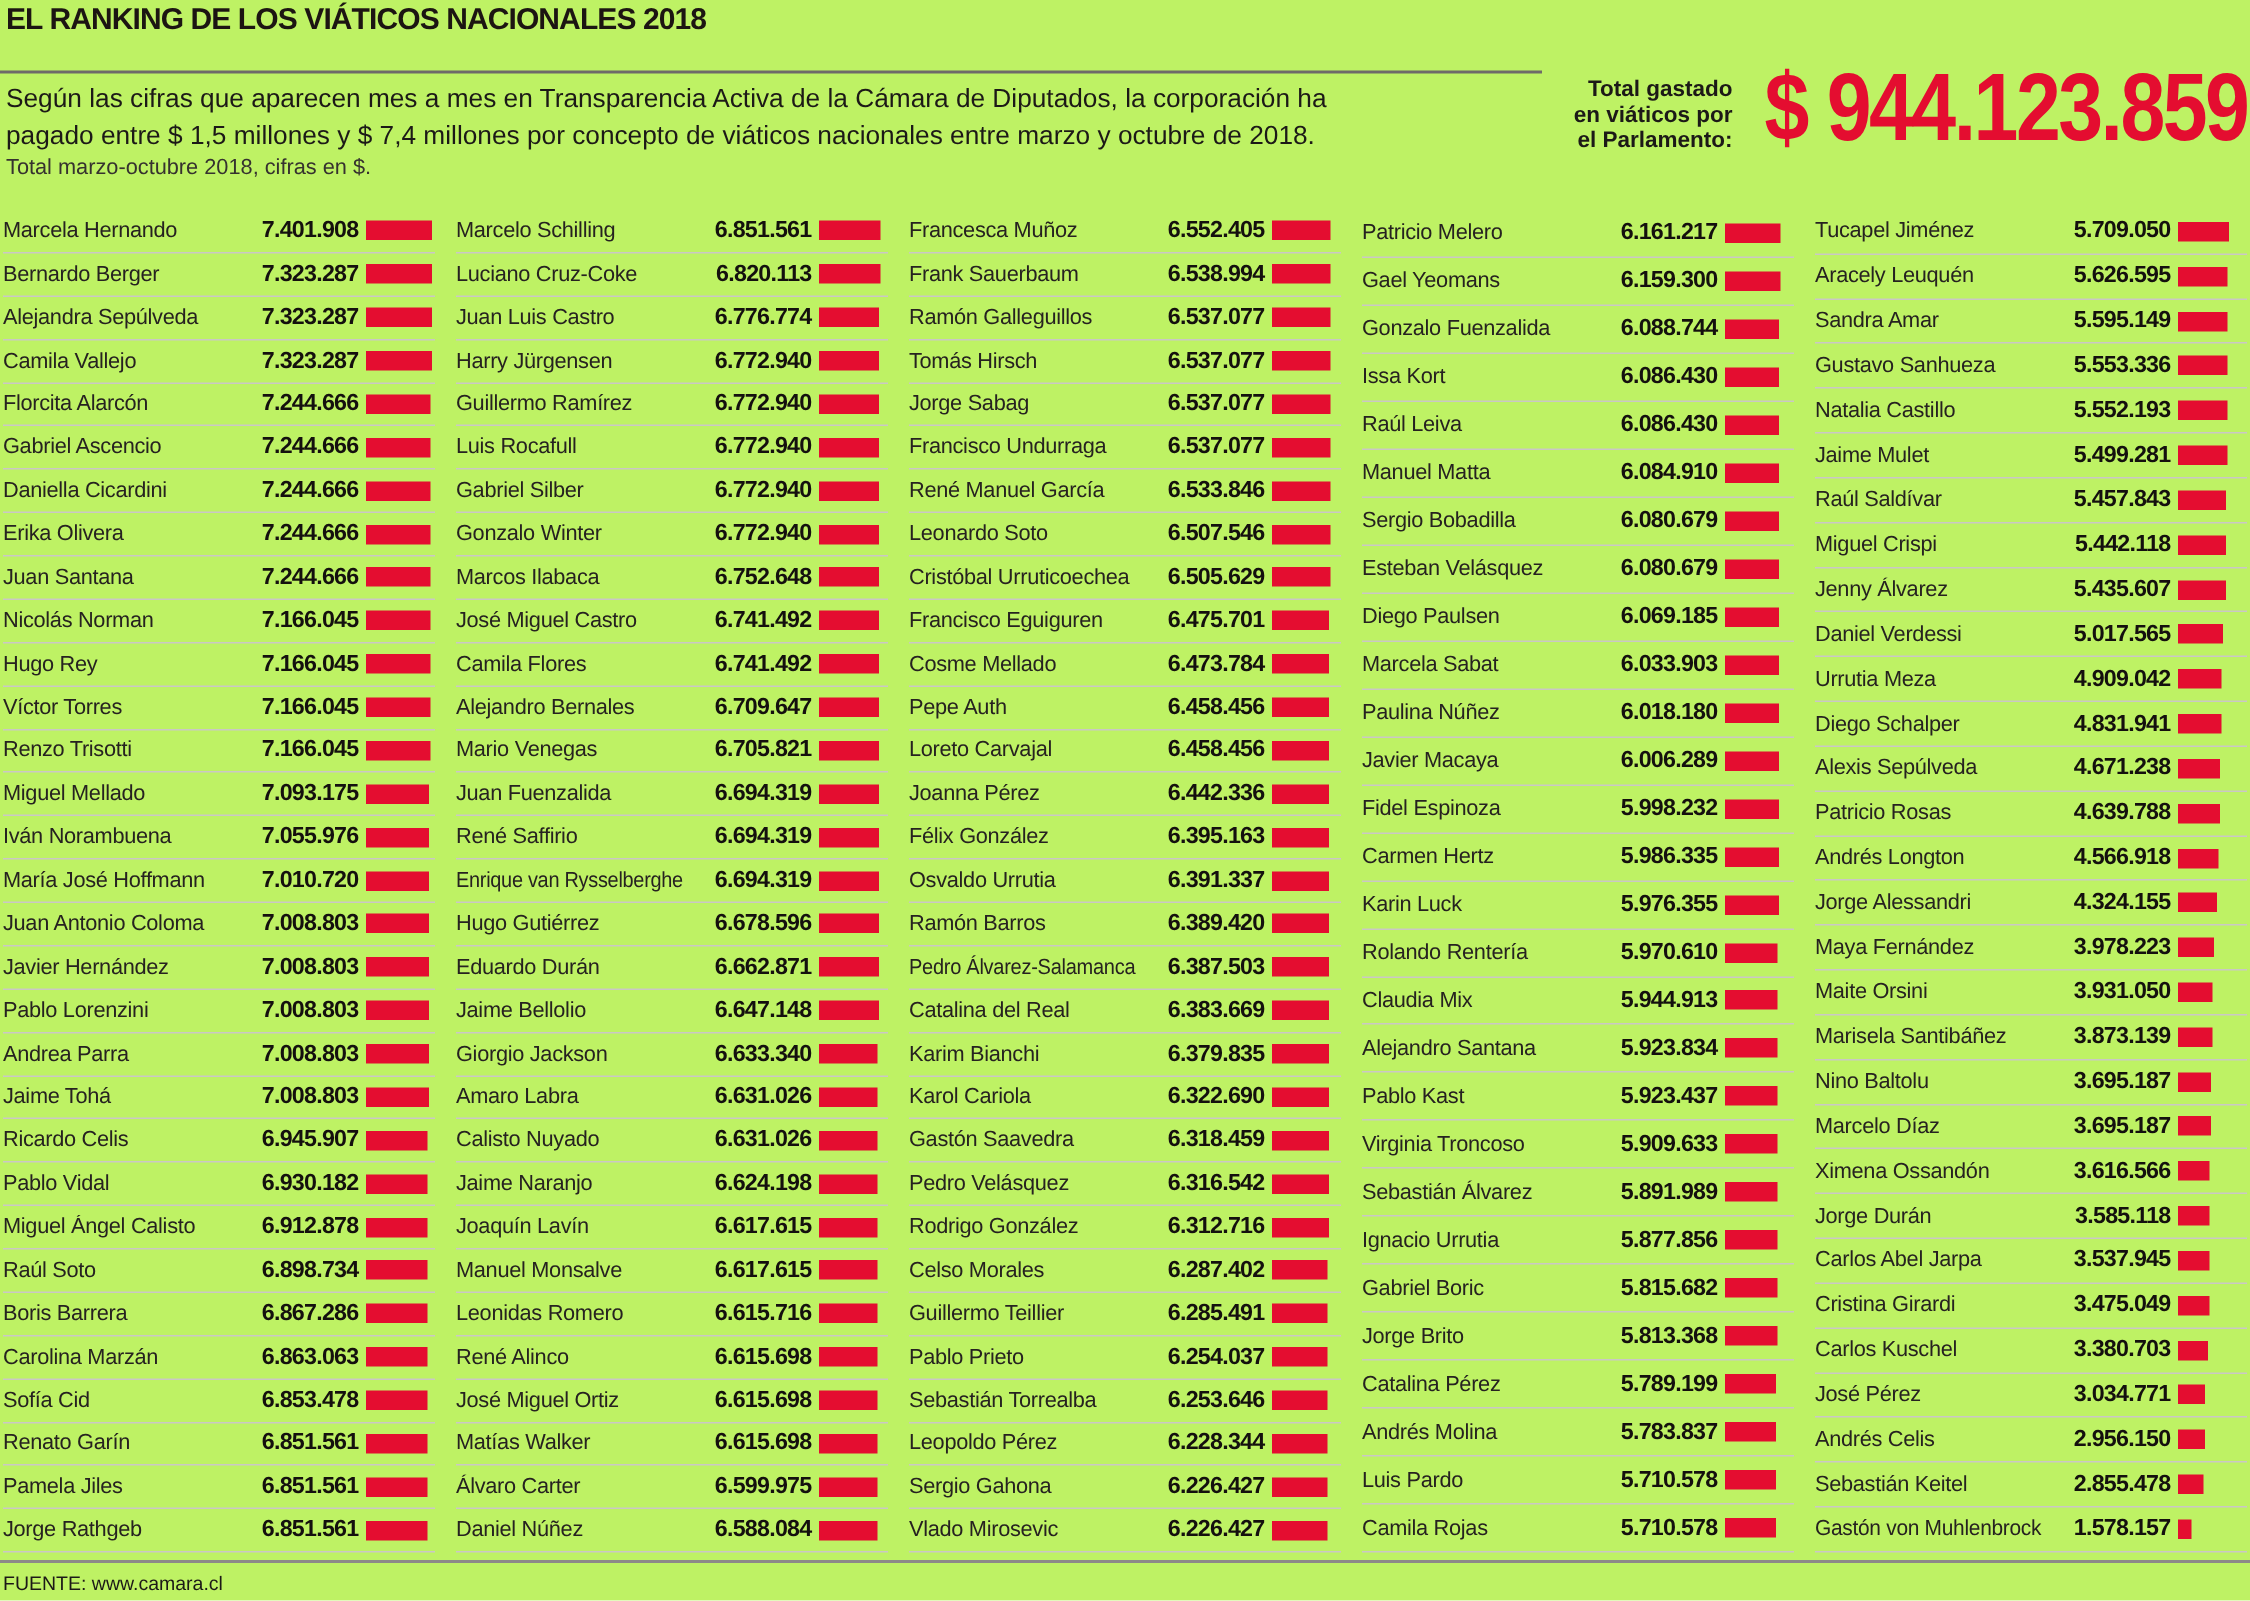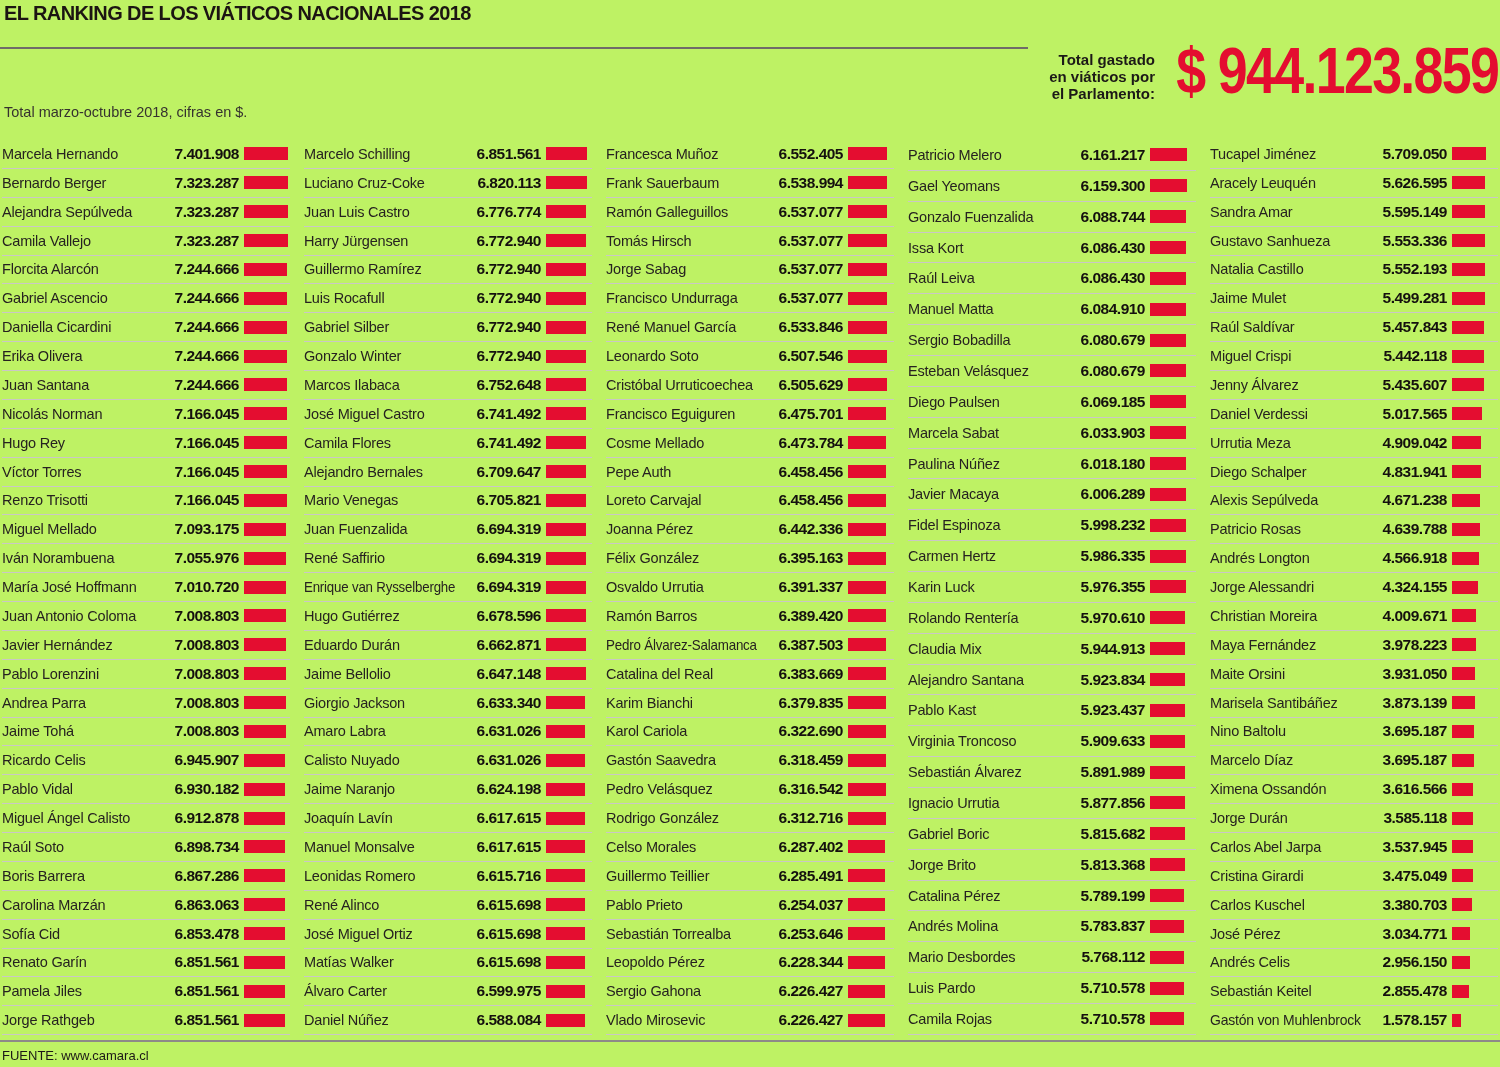--- a/index.html
+++ b/index.html
@@ -37,20 +37,21 @@
   .brand{position:absolute;right:4px;top:1046px;font-size:19px;font-weight:bold;color:#231d1a;margin-top:20px;}
 </style>
 </head>
 <body>
 
 <div class="page" style="--red: #E40D30;">
 
   <h1 class="title">EL RANKING DE LOS VIÁTICOS NACIONALES 2018</h1>
   <div class="header-rule"></div>
 
+  <p class="intro"><span>Según las cifras que aparecen mes a mes en Transparencia Activa de la Cámara de Diputados, la corporación ha</span><br><span>pagado entre $ 1,5 millones y $ 7,4 millones por concepto de viáticos nacionales entre marzo y octubre de 2018.</span></p>
 
   <p class="note">Total marzo-octubre 2018, cifras en $.</p>
 
   <div class="total-label">
     <span>Total gastado</span>
     <span>en viáticos por</span>
     <span>el Parlamento:</span>
   </div>
   <div class="total-amount">$ 944.123.859</div>
 
@@ -889,27 +890,20 @@
           </span>
         </div>
         <div class="row">
           <span class="name">Andrés Molina</span>
           <span class="amount">5.783.837</span>
           <span class="barzone">
             <span class="bar" style="width: 34px;"></span>
           </span>
         </div>
         <div class="row">
-          <span class="name">Mario Desbordes</span>
-          <span class="amount">5.768.112</span>
-          <span class="barzone">
-            <span class="bar" style="width: 34px;"></span>
-          </span>
-        </div>
-        <div class="row">
           <span class="name">Luis Pardo</span>
           <span class="amount">5.710.578</span>
           <span class="barzone">
             <span class="bar" style="width: 34px;"></span>
           </span>
         </div>
         <div class="row">
           <span class="name">Camila Rojas</span>
           <span class="amount">5.710.578</span>
           <span class="barzone">
@@ -1021,27 +1015,20 @@
           <span class="amount">4.566.918</span>
           <span class="barzone">
             <span class="bar" style="width: 27px;"></span>
           </span>
         </div>
         <div class="row">
           <span class="name">Jorge Alessandri</span>
           <span class="amount">4.324.155</span>
           <span class="barzone">
             <span class="bar" style="width: 26px;"></span>
-          </span>
-        </div>
-        <div class="row">
-          <span class="name">Christian Moreira</span>
-          <span class="amount">4.009.671</span>
-          <span class="barzone">
-            <span class="bar" style="width: 24px;"></span>
           </span>
         </div>
         <div class="row">
           <span class="name">Maya Fernández</span>
           <span class="amount">3.978.223</span>
           <span class="barzone">
             <span class="bar" style="width: 24px;"></span>
           </span>
         </div>
         <div class="row">

